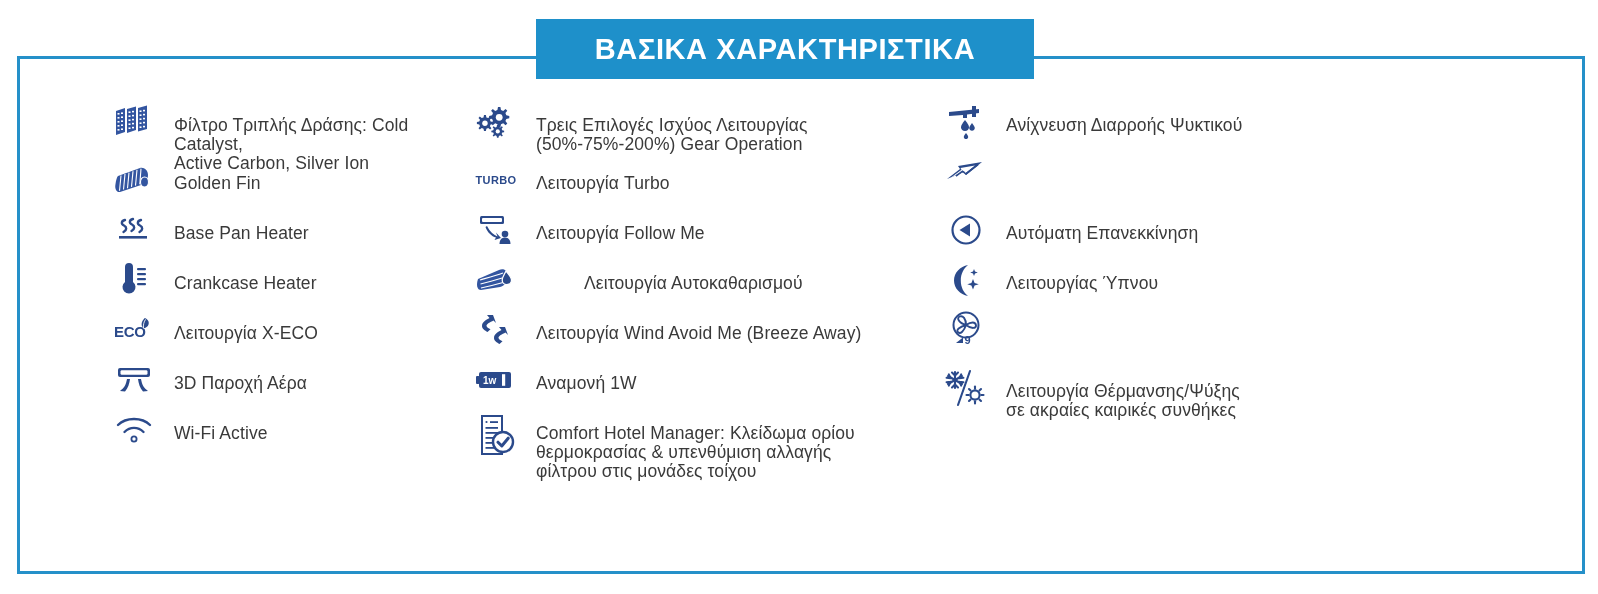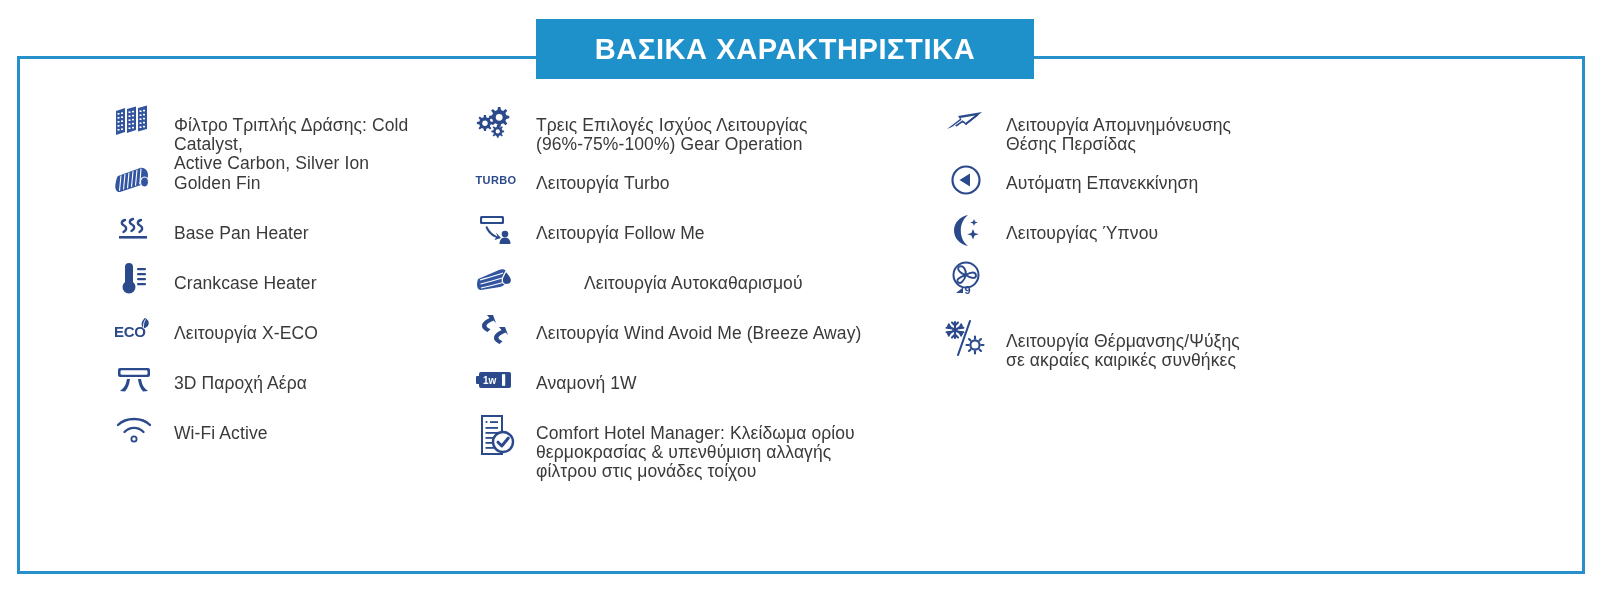--- a/index.html
+++ b/index.html
@@ -263,21 +263,21 @@
               <path d="M22 2 l2.4 0 .6 3 2.2 .9 2.4-1.9 1.7 1.7-1.9 2.4 .9 2.2 3 .6 0 2.4-3 .6-.9 2.2 1.9 2.4-1.7 1.7-2.4-1.9-2.2 .9-.6 3-2.4 0-.6-3-2.2-.9-2.4 1.9-1.7-1.7 1.9-2.4-.9-2.2-3-.6 0-2.4 3-.6 .9-2.2-1.9-2.4 1.7-1.7 2.4 1.9 2.2-.9z"></path>
               <circle cx="23.2" cy="12.3" r="3.4" fill="#ffffff"></circle>
               <path d="M8 10 l1.9 0 .5 2.4 1.8 .7 1.9-1.5 1.3 1.3-1.5 1.9 .7 1.8 2.4 .5 0 1.9-2.4 .5-.7 1.8 1.5 1.9-1.3 1.3-1.9-1.5-1.8 .7-.5 2.4-1.9 0-.5-2.4-1.8-.7-1.9 1.5-1.3-1.3 1.5-1.9-.7-1.8-2.4-.5 0-1.9 2.4-.5 .7-1.8-1.5-1.9 1.3-1.3 1.9 1.5 1.8-.7z"></path>
               <circle cx="8.95" cy="18.2" r="2.7" fill="#ffffff"></circle>
               <path d="M21 20 l1.5 0 .4 1.9 1.4 .6 1.5-1.2 1.05 1.05-1.2 1.5 .6 1.4 1.9 .4 0 1.5-1.9 .4-.6 1.4 1.2 1.5-1.05 1.05-1.5-1.2-1.4 .6-.4 1.9-1.5 0-.4-1.9-1.4-.6-1.5 1.2-1.05-1.05 1.2-1.5-.6-1.4-1.9-.4 0-1.5 1.9-.4 .6-1.4-1.2-1.5 1.05-1.05 1.5 1.2 1.4-.6z"></path>
               <circle cx="21.75" cy="26.4" r="2.1" fill="#ffffff"></circle>
             </g>
           </svg>
         </span>
         <span class="flabel">Τρεις Επιλογές Ισχύος Λειτουργίας
-(96%-75%-100%) Gear Operation</span>
+(50%-75%-200%) Gear Operation</span>
       </div>
 
       <div class="feature" style="height:50px;">
         <span class="ficon">
           <span class="turbo-word">TURBO</span>
         </span>
         <span class="flabel">Λειτουργία Turbo</span>
       </div>
 
       <div class="feature" style="height:50px;">
@@ -351,31 +351,43 @@
         </span>
         <span class="flabel">Comfort Hotel Manager: Κλείδωμα ορίου
 θερμοκρασίας &amp; υπενθύμιση αλλαγής
 φίλτρου στις μονάδες τοίχου</span>
       </div>
 
     </div>
 
     <div class="col col-3">
 
+      <div class="feature" style="height:50px;">
+        <span class="ficon">
+          <svg width="42" height="36" viewBox="0 0 42 36">
+            <g fill="#2b4a8b">
+              <path d="M4 8 L34 5 L34 9 L22 10.5 L22 14 L18 14 L18 11 L4 12 Z"></path>
+              <path d="M27 2 L31 2 L31 13 L27 13 Z"></path>
+              <path d="M20 16 C22.6 19.5 24 21.5 24 23.2 C24 25.4 22.2 27 20 27 C17.8 27 16 25.4 16 23.2 C16 21.5 17.4 19.5 20 16 Z"></path>
+              <path d="M27 19 C28.8 21.5 29.8 22.9 29.8 24.1 C29.8 25.7 28.5 26.8 27 26.8 C25.5 26.8 24.2 25.7 24.2 24.1 C24.2 22.9 25.2 21.5 27 19 Z"></path>
+              <path d="M21 29 C22.4 31 23.2 32 23.2 32.9 C23.2 34.1 22.2 35 21 35 C19.8 35 18.8 34.1 18.8 32.9 C18.8 32 19.6 31 21 29 Z"></path>
+            </g>
+          </svg>
+        </span>
+        <span class="flabel">Ανίχνευση Διαρροής Ψυκτικού</span>
+      </div>
 
       <div class="feature" style="height:58px;">
         <span class="ficon">
           <svg width="44" height="28" viewBox="0 0 44 28">
             <path d="M3 21 L16 11 L14 8 L38 4 L22 17 L20 14 Z" fill="#2b4a8b"></path>
             <path d="M7 19.5 L17.5 11.8 L16.5 10 L31 7.6 L21.3 15.2 L20 13.3 Z" fill="#ffffff"></path>
             <path d="M12 18 L18.5 13.2 L22 16 L34 6.5" stroke="#2b4a8b" stroke-width="1.6" fill="none"></path>
           </svg>
         </span>
-        <span class="flabel">Λειτουργία Απομνημόνευσης
-Θέσης Περσίδας</span>
       </div>
 
       <div class="feature" style="height:50px;">
         <span class="ficon">
           <svg width="34" height="34" viewBox="0 0 34 34">
             <circle cx="17" cy="17" r="13.5" fill="none" stroke="#2b4a8b" stroke-width="2.2"></circle>
             <path d="M21 10.5 L21 23.5 L10.5 17 Z" fill="#2b4a8b"></path>
           </svg>
         </span>
         <span class="flabel">Αυτόματη Επανεκκίνηση</span>

